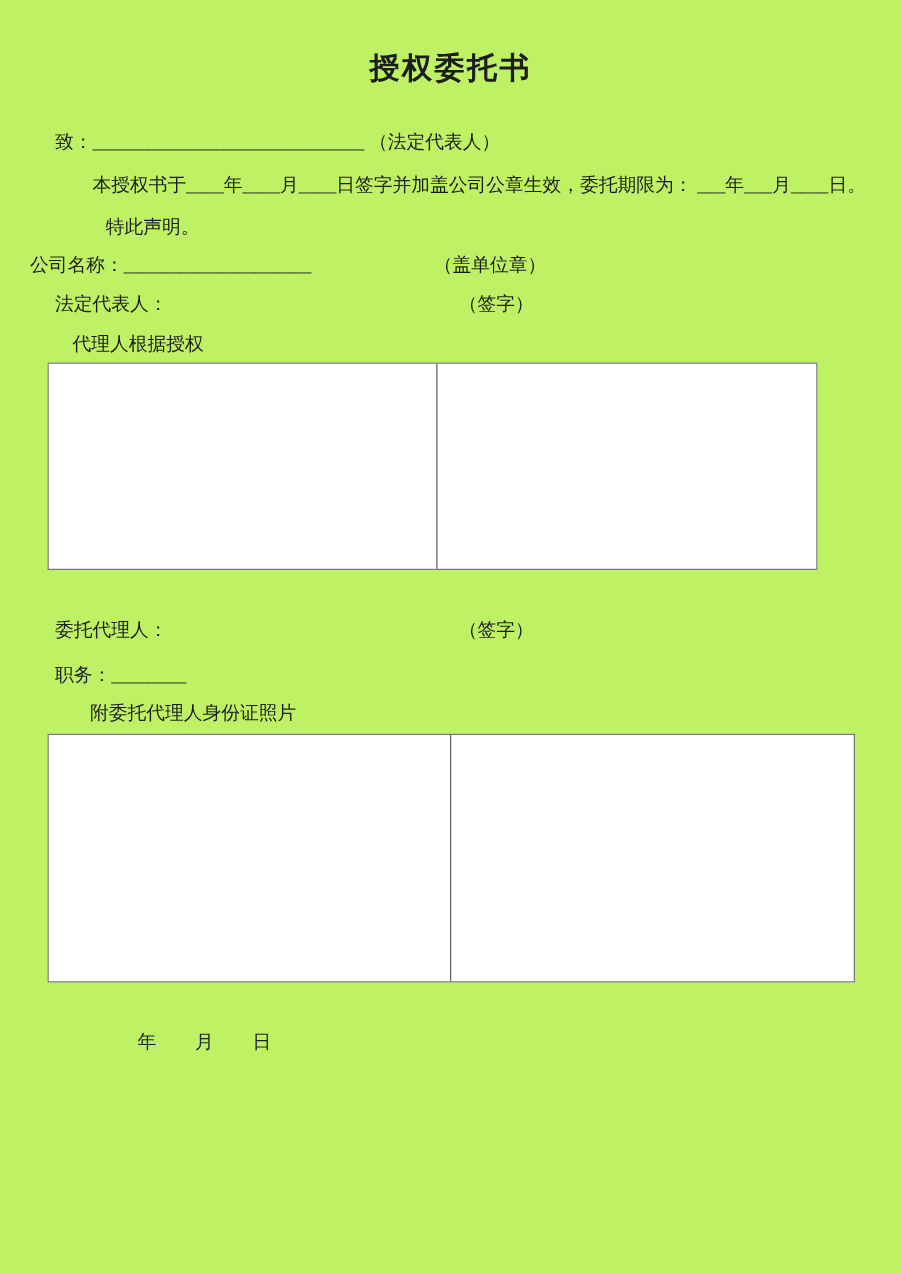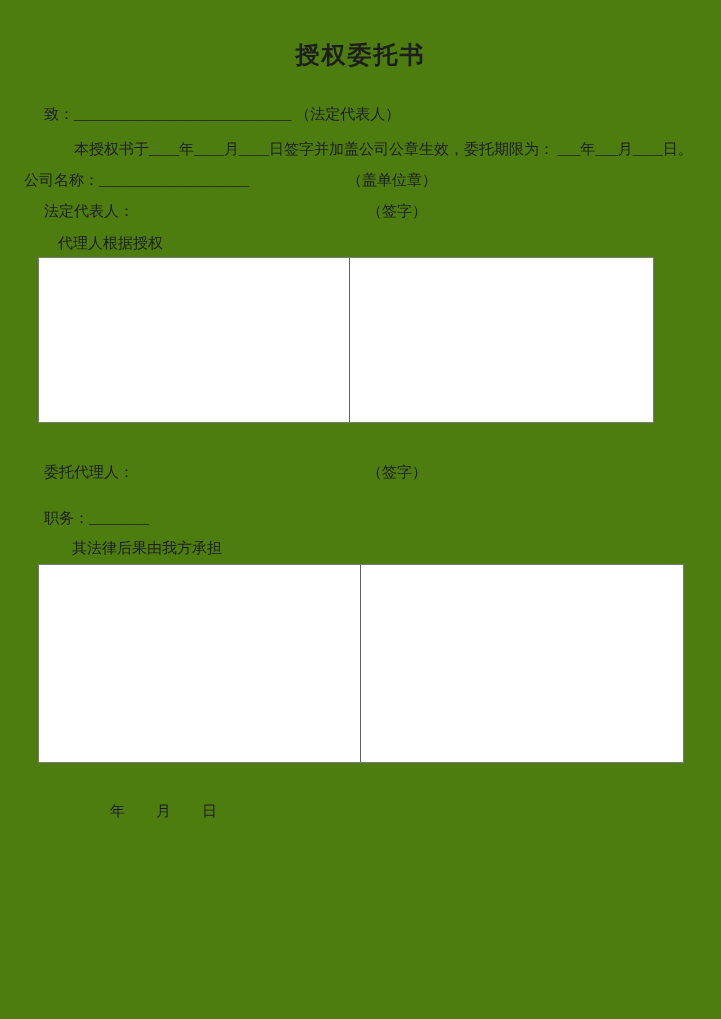--- a/index.html
+++ b/index.html
@@ -1,21 +1,21 @@
 <!DOCTYPE html>
 <html><head>
 <meta charset="utf-8">
 <style>
   * { margin: 0; padding: 0; box-sizing: border-box; }
   html, body { background: #ffffff; }
   .page {
     position: relative;
     width: 721px;
     height: 1019px;
-    background: #4d7c0f;
+    background: #bef264;
     color: #1d1d1d;
     font-family: "Liberation Serif", "DejaVu Serif", serif;
     font-size: 15px;
     overflow: hidden;
   }
   .title {
     padding-top: 40px;
     text-align: center;
     font-size: 24px;
     font-weight: 700;
@@ -46,54 +46,55 @@
     display: flex;
     border: 1px solid #7a7a7a;
     background: #ffffff;
   }
   .table1 { margin: 0 0 0 38px; width: 616px; height: 166px; }
   .table2 { margin: 2px 0 0 38px; width: 646px; height: 199px; }
   .cell { height: 100%; flex: 1 1 auto; }
   .table1 .cell-left { width: 311px; flex: 0 0 311px; border-right: 1px solid #616161; }
   .table2 .cell-left { width: 322px; flex: 0 0 322px; border-right: 1px solid #616161; }
   .agent-line { margin: 36px 0 0 44px; }
-  .position-line { margin: 19px 0 0 44px; }
+  .position-line { margin: 9px 0 0 44px; }
   .date-line { margin: 35px 0 0 110px; line-height: 27px; }
   .date-line .date-char { display: inline-block; margin-right: 31px; }
   .blank { white-space: pre; }
 </style>
 </head>
 <body>
 
 <div class="page">
 
   <div class="title">授权委托书</div>
 
   <p class="line addressee"><span>致：</span><span class="blank">_____________________________</span> <span>（法定代表人）</span></p>
 
 
   <p class="para2">本授权书于____年____月____日签字并加盖公司公章生效，委托期限为： ___年___月____日。</p>
 
+  <p class="declare">特此声明。</p>
 
   <p class="line company-line"><span class="fieldgroup"><span>公司名称：</span><span class="blank">____________________</span></span><span>（盖单位章）</span></p>
 
   <p class="line legalrep-line"><span class="fieldgroup"><span>法定代表人：</span></span><span>（签字）</span></p>
 
   <p class="line caption1">代理人根据授权</p>
 
   <div class="photo-table table1">
     <div class="cell cell-left"></div>
     <div class="cell"></div>
   </div>
 
   <p class="line agent-line"><span class="fieldgroup"><span>委托代理人：</span></span><span>（签字）</span></p>
 
   <p class="line position-line"><span>职务：</span><span class="blank">________</span></p>
 
-  <p class="line caption2">其法律后果由我方承担</p>
+  <p class="line caption2">附委托代理人身份证照片</p>
 
   <div class="photo-table table2">
     <div class="cell cell-left"></div>
     <div class="cell"></div>
   </div>
 
   <p class="line date-line"><span class="date-char">年</span><span class="date-char">月</span><span class="date-char">日</span></p>
 
 </div>
 

